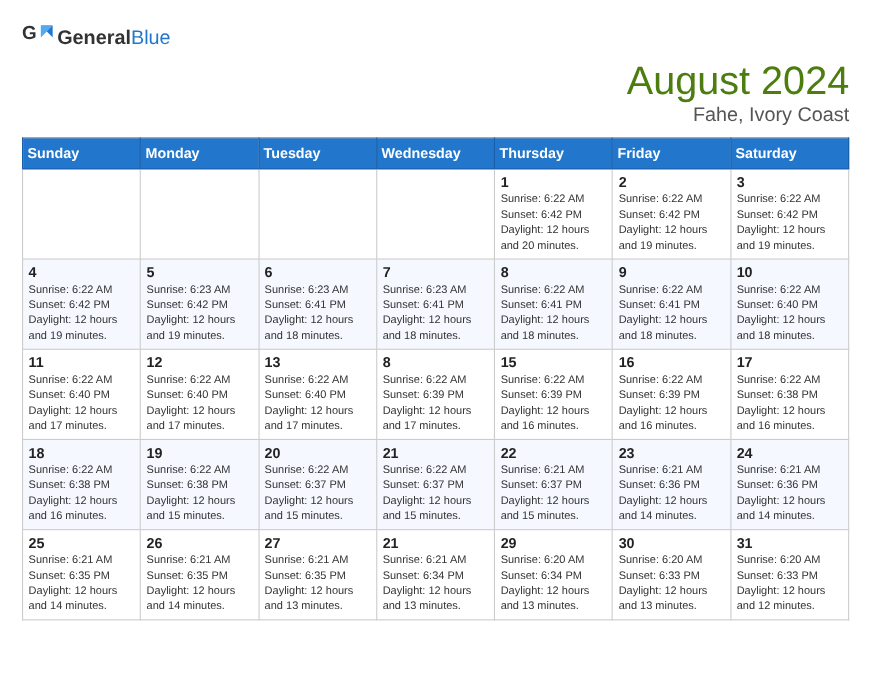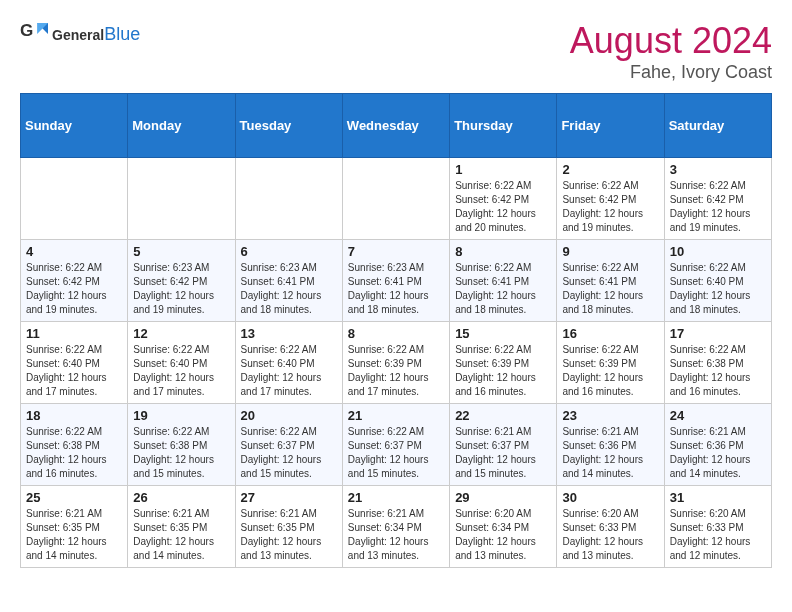--- a/index.html
+++ b/index.html
@@ -24,37 +24,38 @@
     .logo-icon {
       width: 28px;
       height: 28px;
     }
     .title-block {
       text-align: right;
     }
     .month-year {
       font-size: 36px;
       font-weight: normal;
-      color: #be185d;
+      color: #4d7c0f;
+      margin-top: 32px;
     }
     .location {
       font-size: 18px;
       color: #555;
     }
     table {
       width: 100%;
       border-collapse: collapse;
       table-layout: fixed;
     }
     thead th {
       background: #2277cc;
       color: #fff;
       font-size: 13px;
       font-weight: bold;
-      padding: 24px 4px;
+      padding: 6px 4px;
       text-align: left;
       border: 1px solid #1a5faa;
     }
     tbody td {
       border: 1px solid #ccc;
       vertical-align: top;
       padding: 4px 5px;
       font-size: 10.5px;
       color: #333;
       height: 80px;
@@ -84,21 +85,21 @@
 <body>
 
 <div class="header">
   <div class="logo">
     <svg class="logo-icon" viewBox="0 0 36 36">
       <text x="0" y="20" font-size="22" font-weight="bold" fill="#333">G</text>
       <polygon points="22,4 36,4 36,18" fill="#2277cc"></polygon>
       <polygon points="22,4 36,4 22,18" fill="#55aaee"></polygon>
     </svg>
     <div>
-      <span style="font-size:14px;font-weight:bold;color:#333;">General</span><span style="font-size:18px;font-weight:normal;color:#2277cc;">Blue</span>
+      <span style="font-size:18px;font-weight:bold;color:#333;">General</span><span style="font-size:18px;font-weight:normal;color:#2277cc;">Blue</span>
     </div>
   </div>
   <div class="title-block">
     <div class="month-year">August 2024</div>
     <div class="location">Fahe, Ivory Coast</div>
   </div>
 </div>
 
 <table>
   <thead>

